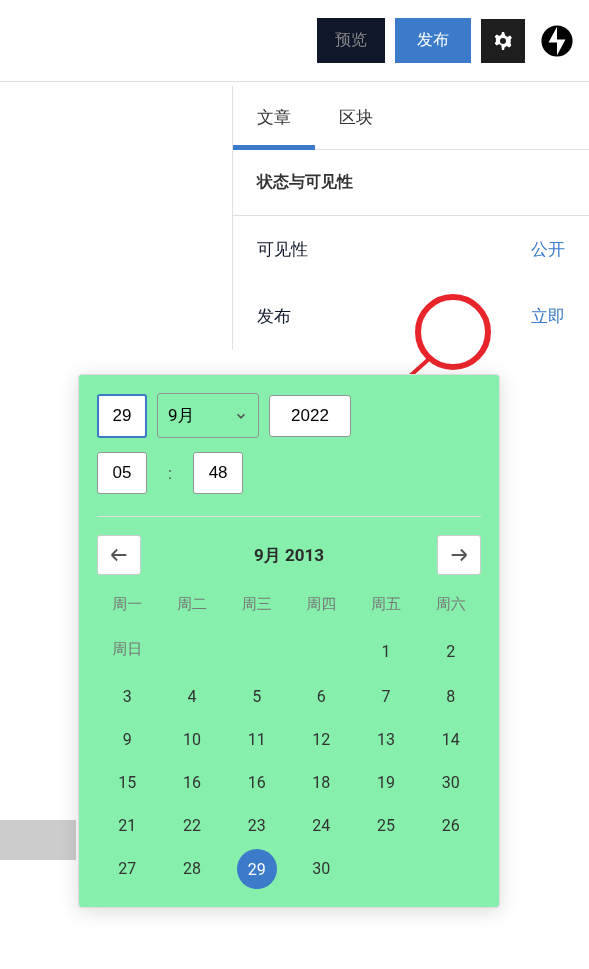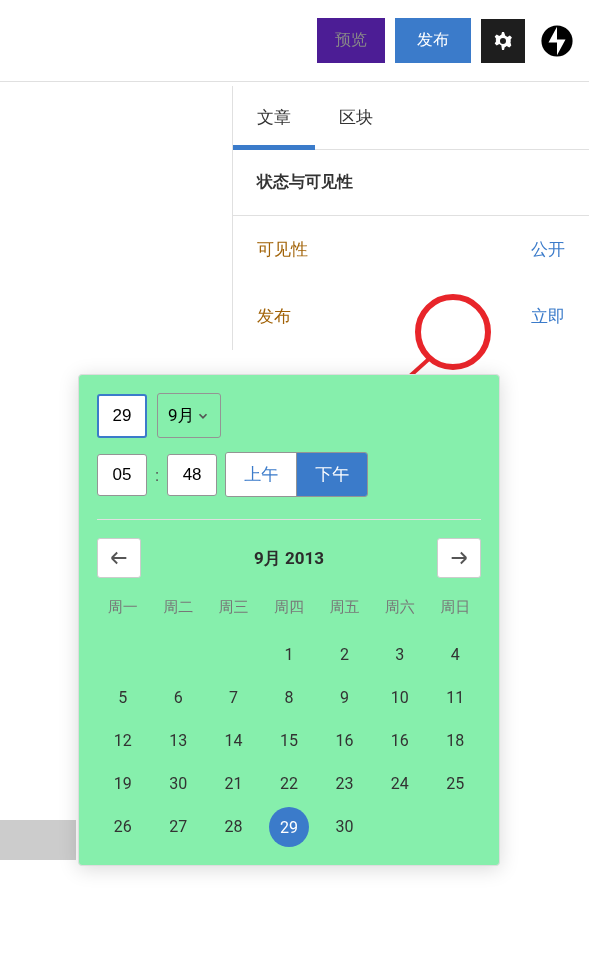--- a/index.html
+++ b/index.html
@@ -13,21 +13,21 @@
     }
     .toolbar {
       display: flex;
       justify-content: flex-end;
       align-items: center;
       padding: 18px 10px;
       gap: 10px;
       border-bottom: 1px solid #e0e0e0;
     }
     .btn-preview {
-      background: #4c1d95;
+      background: #0f172a;
       color: #888;
       border: none;
       padding: 12px 18px;
       font-size: 16px;
       cursor: pointer;
     }
     .btn-publish {
       background: #3b7bca;
       color: #fff;
       border: none;
@@ -85,21 +85,21 @@
       font-weight: 600;
       color: #333;
     }
     .panel-row {
       display: flex;
       justify-content: space-between;
       align-items: center;
       padding: 22px 24px;
       font-size: 17px;
     }
-    .panel-label { color: #a16207; }
+    .panel-label { color: #0f172a; }
     .panel-link { color: #3b7bca; cursor: pointer; margin-left: 12px; }
     .circle-annotation {
       position: absolute;
       left: 415px;
       top: 294px;
       width: 76px;
       height: 76px;
       border: 6px solid #e8252a;
       border-radius: 50%;
       pointer-events: none;
@@ -129,30 +129,30 @@
     }
     .dp-input {
       border: 1px solid #949494;
       border-radius: 3px;
       padding: 10px 12px;
       font-size: 17px;
       text-align: center;
     }
     .dp-day { width: 50px; border: 2px solid #3b7bca; }
     .dp-month {
-      width: 64px;
+      width: 102px;
       display: flex;
       align-items: center;
       justify-content: space-between;
       padding: 10px 10px;
     }
     .dp-year { width: 82px; }
     .dp-time-row {
       display: flex;
-      gap: 8px;
+      gap: 21px;
       align-items: center;
       margin-bottom: 18px;
       padding-bottom: 22px;
       border-bottom: 1px solid #e0e0e0;
     }
     .dp-hour, .dp-min { width: 50px; }
     .colon { font-size: 17px; color: #555; }
     .ampm-group {
       display: flex;
       border: 1px solid #949494;
@@ -187,21 +187,21 @@
       font-size: 20px;
       color: #555;
     }
     .cal-title {
       font-size: 17px;
       font-weight: 700;
       color: #2c2c2c;
     }
     .cal-grid {
       display: grid;
-      grid-template-columns: repeat(7, 1fr);
+      grid-template-columns: repeat(6, 1fr);
       gap: 4px;
       text-align: center;
     }
     .cal-dow {
       font-size: 15px;
       color: #777;
       padding: 8px 0 14px;
     }
     .cal-cell {
       font-size: 16px;
@@ -288,29 +288,26 @@
 
 <div class="datepicker">
   <div class="dp-inputs">
     <input class="dp-input dp-day" value="29" style="">
     <div class="dp-input dp-month">
       <span>9月</span>
       <svg width="14" height="14" viewBox="0 0 24 24" fill="none" stroke="#555" stroke-width="3">
           <path d="M6 9l6 6 6-6"></path>
         </svg>
     </div>
+    <input class="dp-input dp-year" value="2022" style="">
   </div>
   <div class="dp-time-row">
     <input class="dp-input dp-hour" value="05" style="">
     <span class="colon">:</span>
     <input class="dp-input dp-min" value="48" style="">
-    <div class="ampm-group">
-      <button class="ampm am">上午</button>
-      <button class="ampm pm">下午</button>
-    </div>
   </div>
   <div class="cal-header">
     <button class="cal-nav">
       <svg width="22" height="16" viewBox="0 0 24 16" fill="none" stroke="#555" stroke-width="2">
           <path d="M20 8H4m0 0l6-6M4 8l6 6"></path>
         </svg>
     </button>
     <div class="cal-title">9月 2013</div>
     <button class="cal-nav">
       <svg width="22" height="16" viewBox="0 0 24 16" fill="none" stroke="#555" stroke-width="2">

